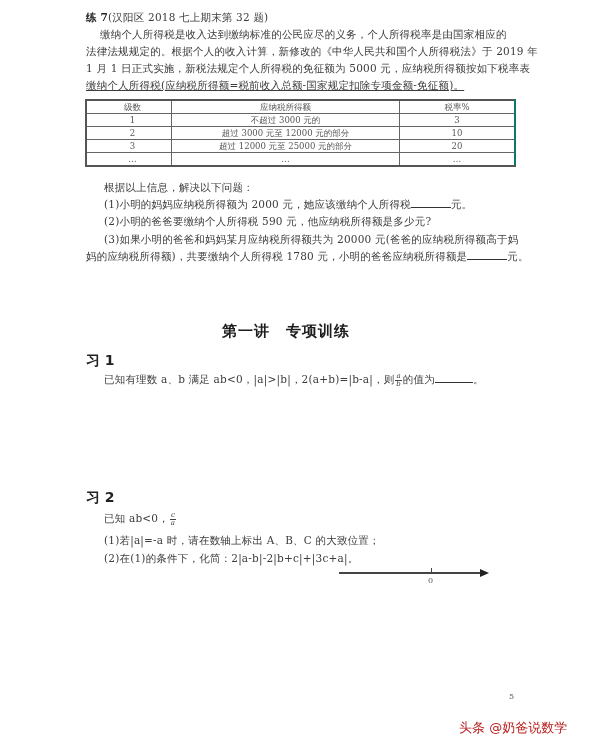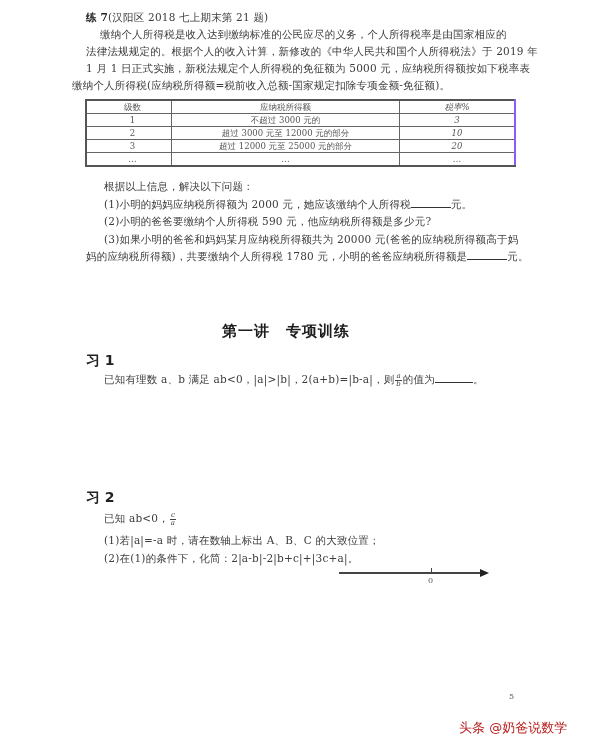--- a/index.html
+++ b/index.html
@@ -11,44 +11,44 @@
     .bold { font-weight: bold; color: #222; }
     .blank { display: inline-block; border-bottom: 1px solid #333; height: 10px; vertical-align: baseline; }
     table.tax {
       position: absolute; left: 85px; top: 99px; width: 431px; border-collapse: collapse;
       font-size: 8.5px; color: #555;
     }
     table.tax td { border: 1px solid #666; height: 12px; padding: 0; text-align: center; line-height: 12px; }
     table.tax tr:first-child td { border-top: 2px solid #555; }
     table.tax tr:last-child td { border-bottom: 2px solid #555; }
     table.tax td:first-child { border-left: 2px solid #555; padding-left: 7px; }
-    table.tax td:last-child { border-right: 2px solid #8b5cf6; font-style: italic; }
+    table.tax td:last-child { border-right: 2px solid #0f766e; }
     .title { position: absolute; left: 0; width: 572px; text-align: center; top: 322px; font-size: 15px; font-weight: bold; color: #1c1c1c; font-family: "DejaVu Sans", "Liberation Sans", sans-serif; letter-spacing: 1px; }
     .section { position: absolute; left: 86px; font-size: 14px; font-weight: bold; color: #222; font-family: "DejaVu Sans", "Liberation Sans", sans-serif; }
     .frac { display: inline-block; vertical-align: middle; text-align: center; font-size: 7px; line-height: 7px; margin: 0 1px; }
     .frac .n { display: block; border-bottom: 0.8px solid #444; padding: 0 1px; font-style: italic; }
     .frac .d { display: block; font-style: italic; }
     .axis { position: absolute; left: 339px; top: 572px; width: 143px; height: 1.5px; background: #444; }
     .arrow { position: absolute; left: 480px; top: 569px; width: 0; height: 0; border-left: 9px solid #222; border-top: 4px solid transparent; border-bottom: 4px solid transparent; }
     .tick { position: absolute; left: 431px; top: 568px; width: 1px; height: 5px; background: #444; }
     .zero { position: absolute; left: 428px; top: 576px; font-size: 8px; color: #555; }
     .pageno { position: absolute; left: 509px; top: 692px; font-size: 8px; color: #555; }
     .watermark { position: absolute; left: 459px; top: 719px; font-size: 13px; color: #b91c1c; font-family: "DejaVu Sans", "Liberation Sans", sans-serif; text-shadow: 0 0 2px #fff, 0 0 1px #fff; }
   </style>
 </head>
 <body>
 
 <div class="line" style="left:86px; top:10px;">
-  <span class="bold">练 7</span><span>(汉阳区 2018 七上期末第 21 题)</span>
+  <span class="bold">练 7</span><span>(汉阳区 2018 七上期末第 32 题)</span>
 </div>
 
 <div class="line" style="left:100px; top:27px;">缴纳个人所得税是收入达到缴纳标准的公民应尽的义务，个人所得税率是由国家相应的</div>
 <div class="line" style="left:86px; top:44px;">法律法规规定的。根据个人的收入计算，新修改的《中华人民共和国个人所得税法》于 2019 年</div>
 <div class="line" style="left:86px; top:61px;">1 月 1 日正式实施，新税法规定个人所得税的免征额为 5000 元，应纳税所得额按如下税率表</div>
-<div class="line" style="left:72px; top:78px;">缴纳个人所得税(应纳税所得额=税前收入总额-国家规定扣除专项金额-免征额)。</div>
+<div class="line" style="left:86px; top:78px;text-decoration:underline;">缴纳个人所得税(应纳税所得额=税前收入总额-国家规定扣除专项金额-免征额)。</div>
 
 <table class="tax">
   <colgroup>
       <col style="width:86px">
       <col style="width:229px">
       <col style="width:116px">
     </colgroup>
   <tbody>
       <tr>
     <td>级数</td>
@@ -71,21 +71,21 @@
     <td>20</td>
   </tr>
   <tr>
     <td>…</td>
     <td>…</td>
     <td>…</td>
   </tr>
 </tbody>
   </table>
 
-<div class="line" style="left:104px; top:180px;font-family:Liberation Mono, monospace;">根据以上信息，解决以下问题：</div>
+<div class="line" style="left:104px; top:180px;">根据以上信息，解决以下问题：</div>
 <div class="line" style="left:104px; top:197px;">
   <span>(1)小明的妈妈应纳税所得额为 2000 元，她应该缴纳个人所得税</span><span class="blank" style="width:40px;"></span><span>元。</span>
 </div>
 <div class="line" style="left:104px; top:214px;">(2)小明的爸爸要缴纳个人所得税 590 元，他应纳税所得额是多少元?</div>
 <div class="line" style="left:104px; top:232px;">(3)如果小明的爸爸和妈妈某月应纳税所得额共为 20000 元(爸爸的应纳税所得额高于妈</div>
 <div class="line" style="left:86px; top:249px;">
   <span>妈的应纳税所得额)，共要缴纳个人所得税 1780 元，小明的爸爸应纳税所得额是</span><span class="blank" style="width:40px;"></span><span>元。</span>
 </div>
 
 <div class="title">第一讲　专项训练</div>

